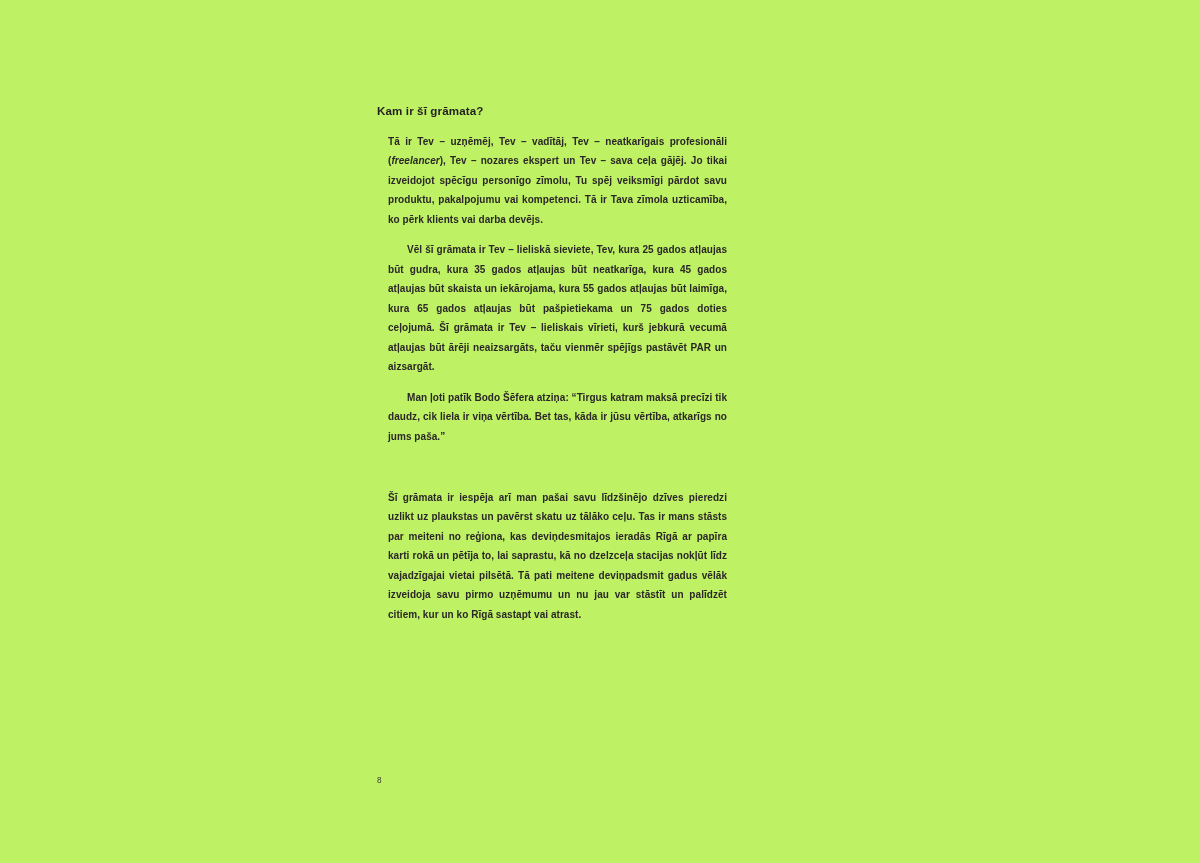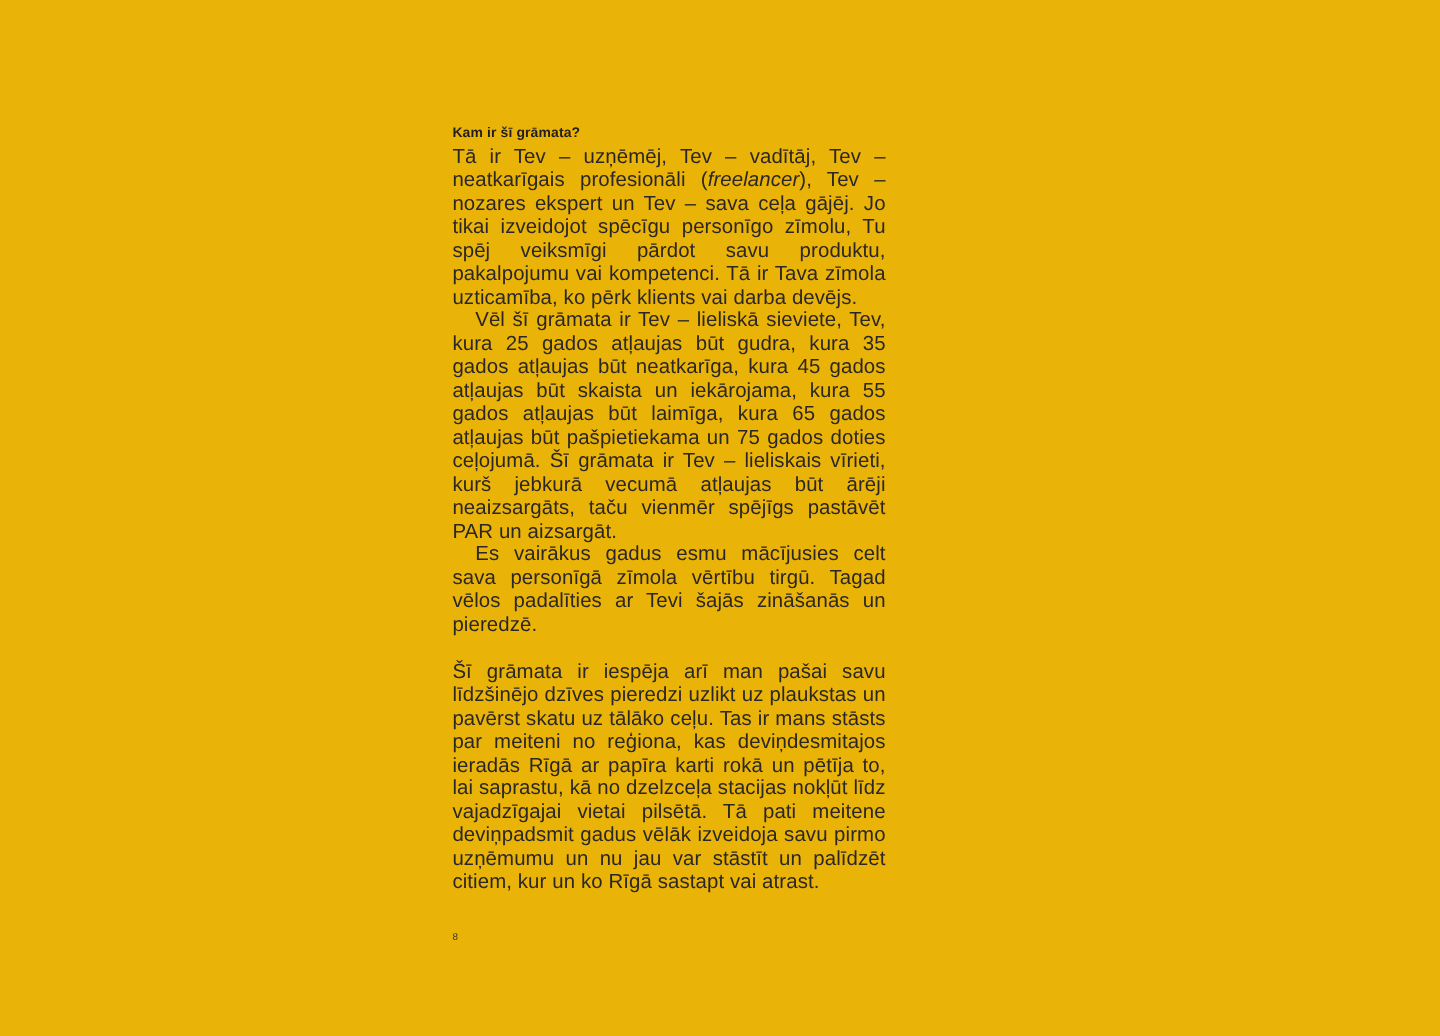--- a/index.html
+++ b/index.html
@@ -10,46 +10,47 @@
   body {
     width: 1200px;
     height: 863px;
     position: relative;
     font-family: "Liberation Sans", sans-serif;
     -webkit-font-smoothing: antialiased;
   }
   .page {
     position: absolute;
     inset: 0;
-    background: #eab308;
+    background: #bef264;
     overflow: hidden;
   }
   .text-column {
     position: absolute;
     left: 377px;
     top: 101px;
     width: 361px;
   }
   .heading {
     font-size: 11.6px;
     font-weight: bold;
     line-height: 19.5px;
     color: #231f20;
     letter-spacing: 0.01em;
     margin: 0;
   }
   p.body-par {
-    margin: 0;
-    font-size: 17px;
+    margin: 11px;
+    font-size: 10px;
     line-height: 19.5px;
     color: #2b2727;
     text-align: justify;
     text-justify: inter-word;
     hyphens: manual;
     letter-spacing: 0.005em;
+    font-weight: bold;
   }
   p.indent {
     text-indent: 19px;
   }
   p.noindent {
     text-indent: 0;
   }
   .spacer-line {
     height: 19.5px;
   }
@@ -72,22 +73,22 @@
 <div class="page">
 
   <div class="text-column">
 
     <h2 class="heading">Kam ir šī grāmata?</h2>
 
     <p class="body-par noindent" id="par-1">Tā ir Tev – uzņēmēj, Tev – vadītāj, Tev – neatkarīgais profesio­nāli (<em class="italic">freelancer</em>), Tev – nozares ekspert un Tev – sava ceļa gājēj. Jo tikai izveidojot spēcīgu personīgo zīmolu, Tu spēj veiksmīgi pārdot savu produktu, pakalpojumu vai kompetenci. Tā ir Tava zīmola uzticamība, ko pērk klients vai darba devējs.</p>
 
     <p class="body-par indent">Vēl šī grāmata ir Tev – lieliskā sieviete, Tev, kura 25 gados atļaujas būt gudra, kura 35 gados atļaujas būt neatkarīga, kura 45 gados atļaujas būt skaista un iekārojama, kura 55 gados atļaujas būt laimīga, kura 65 gados atļaujas būt pašpietiekama un 75 gados doties ceļojumā. Šī grāmata ir Tev – lieliskais vī­rieti, kurš jebkurā vecumā atļaujas būt ārēji neaizsargāts, taču vienmēr spējīgs pastāvēt PAR un aizsargāt.</p>
 
+    <p class="body-par indent">Man ļoti patīk Bodo Šēfera atziņa: “Tirgus katram maksā precīzi tik daudz, cik liela ir viņa vērtība. Bet tas, kāda ir jūsu vērtība, atkarīgs no jums paša.”</p>
 
-    <p class="body-par indent">Es vairākus gadus esmu mācījusies celt sava personīgā zīmola vērtību tirgū. Tagad vēlos padalīties ar Tevi šajās zināšanās un pieredzē.</p>
 
     <div class="spacer-line"></div>
 
     <p class="body-par noindent">Šī grāmata ir iespēja arī man pašai savu līdzšinējo dzīves pie­redzi uzlikt uz plaukstas un pavērst skatu uz tālāko ceļu. Tas ir mans stāsts par meiteni no reģiona, kas deviņdesmitajos ieradās Rīgā ar papīra karti rokā un pētīja to, lai saprastu, kā no dzelzceļa stacijas nokļūt līdz vajadzīgajai vietai pilsētā. Tā pati meitene deviņpadsmit gadus vēlāk izveidoja savu pirmo uzņēmumu un nu jau var stāstīt un palīdzēt citiem, kur un ko Rīgā sastapt vai atrast.</p>
 
 
   </div>
 
   <div class="page-number">8</div>
 

